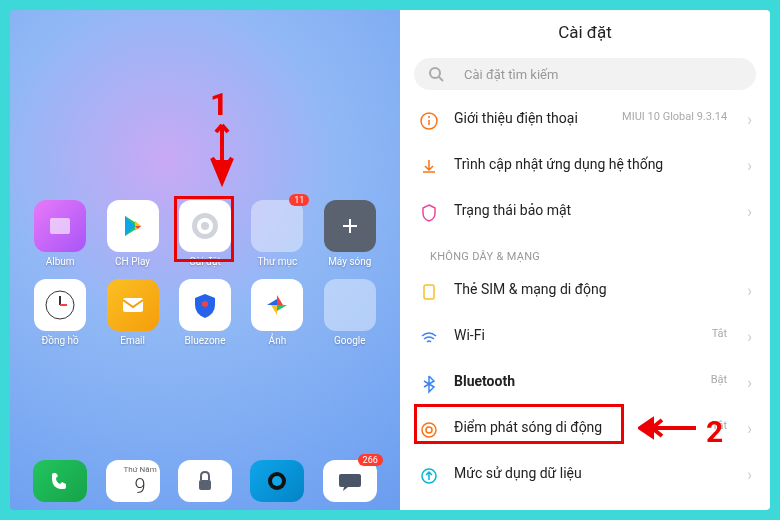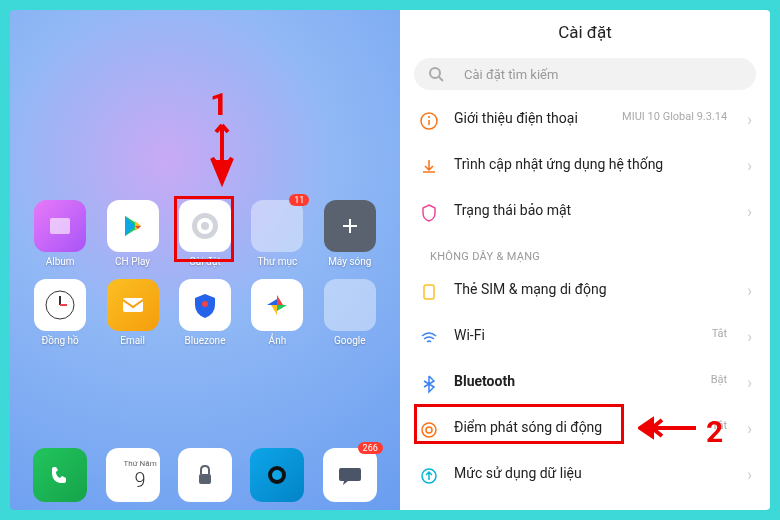--- a/index.html
+++ b/index.html
@@ -10,21 +10,21 @@
 
 
 .apps { position: absolute; top: 190px; left: 20px; right: 20px; display: grid; grid-template-columns: repeat(5, 1fr); gap: 12px; }
 .app { display: flex; flex-direction: column; align-items: center; cursor: pointer; }
 .app-icon { width: 52px; height: 52px; border-radius: 12px; display: flex; align-items: center; justify-content: center; position: relative; }
 .app-label { color: #fff; font-size: 10px; margin-top: 4px; text-align: center; text-shadow: 0 1px 2px rgba(0,0,0,0.3); }
 .badge { position: absolute; top: -6px; right: -6px; background: #ff3b30; color: #fff; font-size: 9px; border-radius: 10px; padding: 1px 5px; min-width: 16px; text-align: center; }
 
 
 .dock { position: absolute; bottom: 8px; left: 20px; right: 20px; display: grid; grid-template-columns: repeat(5, 1fr); gap: 12px; }
-.dock .app-icon { width: 54px; height: 54px; }
+.dock .app-icon { width: 54px; height: 42px; }
 .calendar-icon { background: #fff; flex-direction: column; padding-left: 15px; }
 .calendar-day { font-size: 8px; color: #666; }
 .calendar-date { font-size: 20px; color: #333; font-weight: 300; }
 
 
 .ic-album { background: linear-gradient(135deg, #e879f9, #a855f7); }
 .ic-play { background: #fff; }
 .ic-settings { background: #fff; }
 .ic-folder { background: rgba(255,255,255,0.4); }
 .ic-calc { background: #5a6270; }

